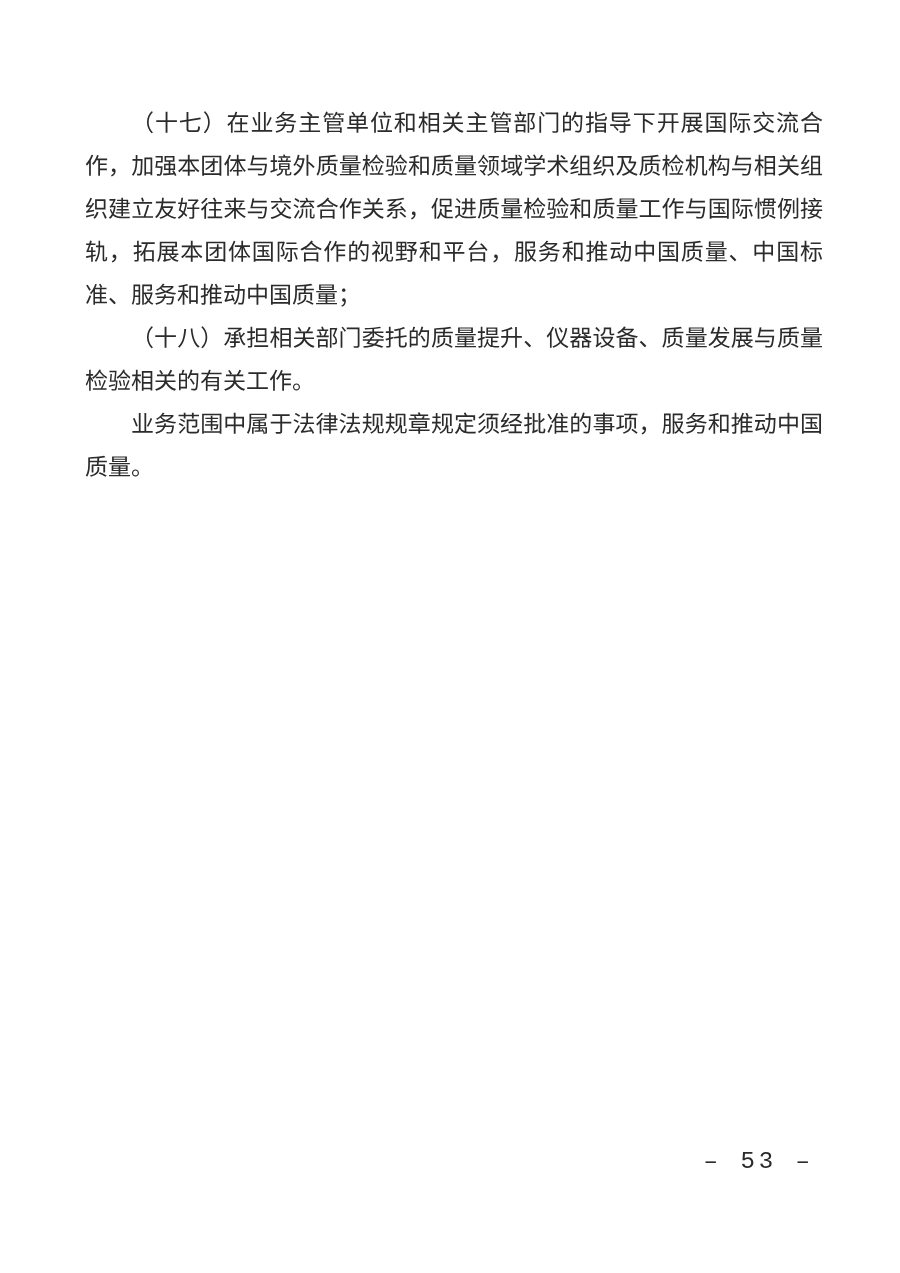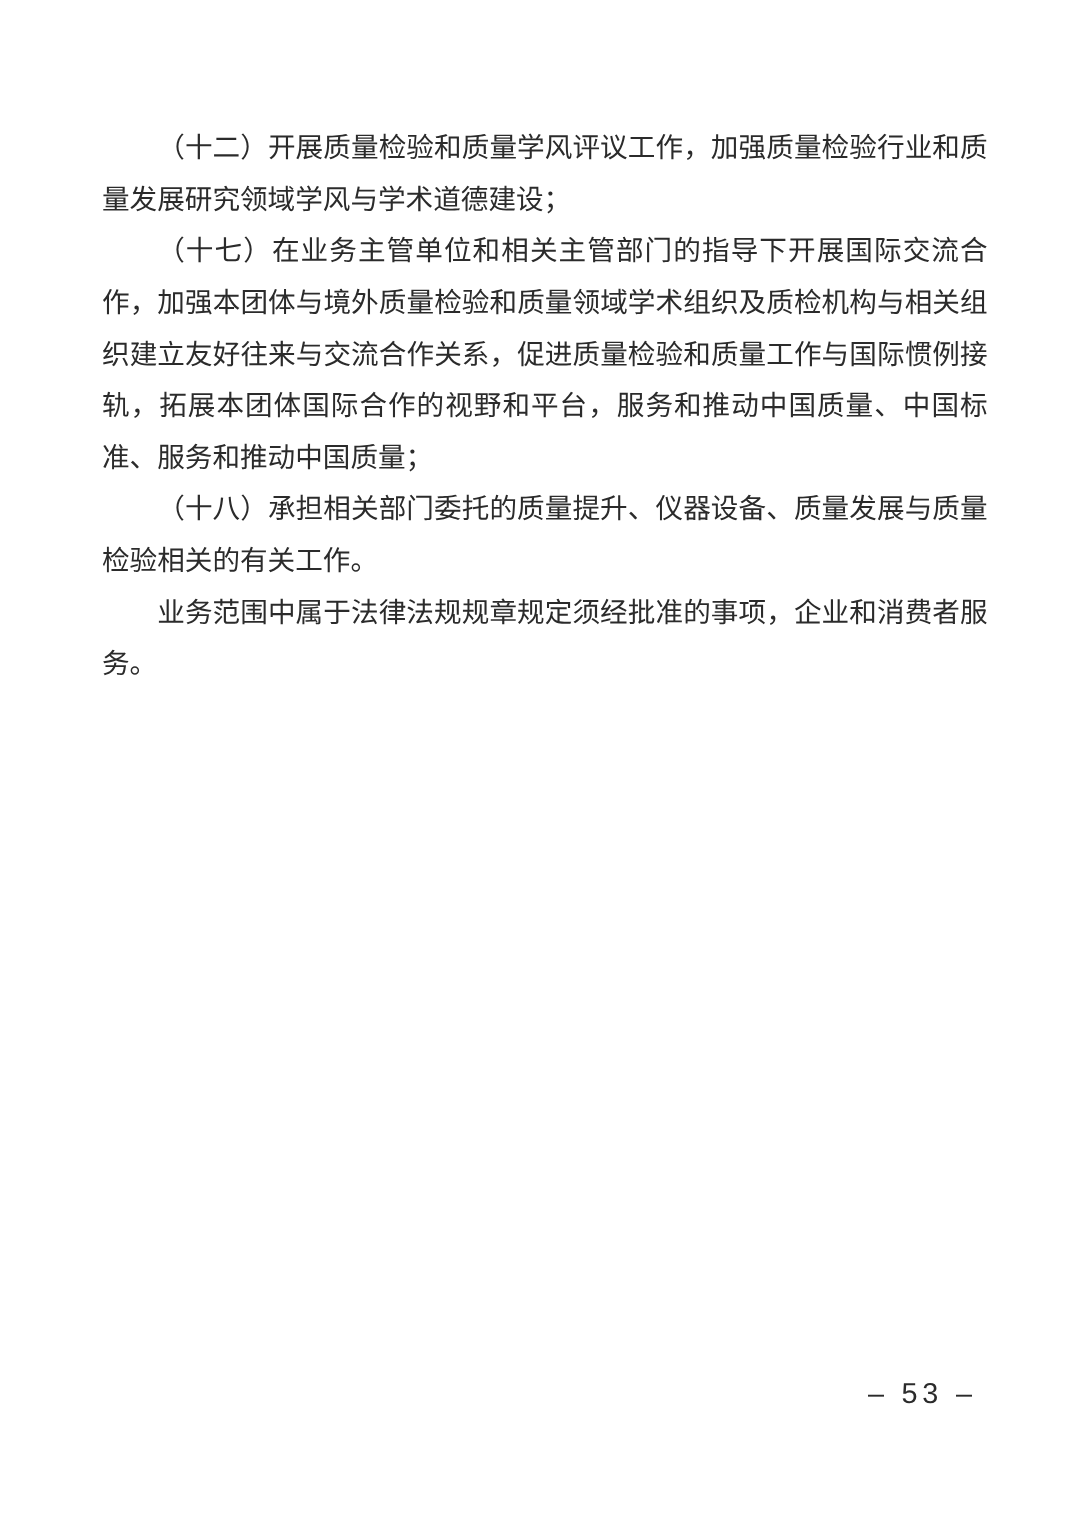--- a/index.html
+++ b/index.html
@@ -32,27 +32,26 @@
     text-indent: 2em;
     word-break: break-all;
   }
   .page-number {
     position: absolute;
     top: 1148px;
     right: 86px;
     color: #2b2b2b;
     font-size: 24px;
     letter-spacing: 4px;
-    font-family: Liberation Sans, sans-serif;
+    font-family: Liberation Mono, monospace;
   }
 </style>
 </head>
 <body>
 
 <div class="page">
   <div class="content">
-    <p>（十二）开展质量检验和质量学风评议工作，加强质量检验行业和质量发展研究领域学风与学术道德建设；</p>
     <p>（十七）在业务主管单位和相关主管部门的指导下开展国际交流合作，加强本团体与境外质量检验和质量领域学术组织及质检机构与相关组织建立友好往来与交流合作关系，促进质量检验和质量工作与国际惯例接轨，拓展本团体国际合作的视野和平台，服务和推动中国质量、中国标准、服务和推动中国质量；</p>
     <p>（十八）承担相关部门委托的质量提升、仪器设备、质量发展与质量检验相关的有关工作。</p>
-    <p>业务范围中属于法律法规规章规定须经批准的事项，企业和消费者服务。</p>
+    <p>业务范围中属于法律法规规章规定须经批准的事项，服务和推动中国质量。</p>
   </div>
   <div class="page-number">– 53 –</div>
 </div>
 
 </body></html>

